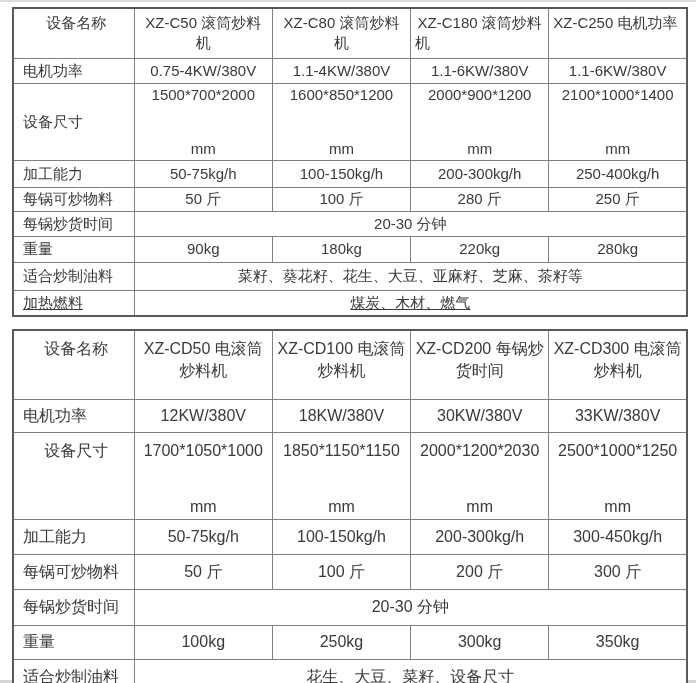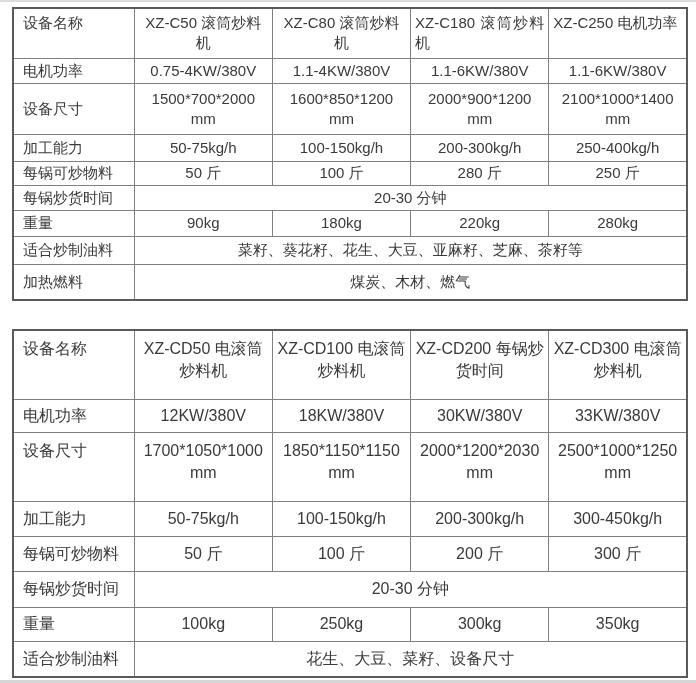--- a/index.html
+++ b/index.html
@@ -51,45 +51,46 @@
     padding-left: 9px;
   }
   
   td.jy {
     text-align: justify;
     text-align-last: left;
   }
   tr.va-top td {
     vertical-align: top;
     padding-top: 4px;
+    text-align: center;
   }
   table.t2 tr.va-top td { padding-top: 7px; }
 
   
   .t1 tr.r-name   { height: 50px; }
   .t1 tr.r-power  { height: 25px; }
   .t1 tr.r-size   { height: 51px; }
   .t1 tr.r-cap    { height: 27px; }
   .t1 tr.r-batch  { height: 24px; }
   .t1 tr.r-time   { height: 25px; }
   .t1 tr.r-weight { height: 26px; }
   .t1 tr.r-oils   { height: 28px; }
-  .t1 tr.r-fuel   { height: 36px; }
+  .t1 tr.r-fuel   { height: 26px; text-decoration: underline; }
 
   
   .t2 tr.r-name   { height: 69px; }
   .t2 tr.r-power  { height: 33px; }
   .t2 tr.r-size   { height: 69px; }
   .t2 tr.r-cap    { height: 35px; }
   .t2 tr.r-batch  { height: 35px; }
   .t2 tr.r-time   { height: 36px; }
   .t2 tr.r-weight { height: 34px; }
   .t2 tr.r-oils   { height: 36px; }
 
-  .unit { display: block; }
+  .unit { display: block; margin-top: 34px; }
 </style>
 </head>
 <body>
 
 <div class="edge-band edge-top"></div>
 <div class="edge-band edge-bottom"></div>
 
 <table class="spec t1">
   <colgroup>
     <col class="c-label">

